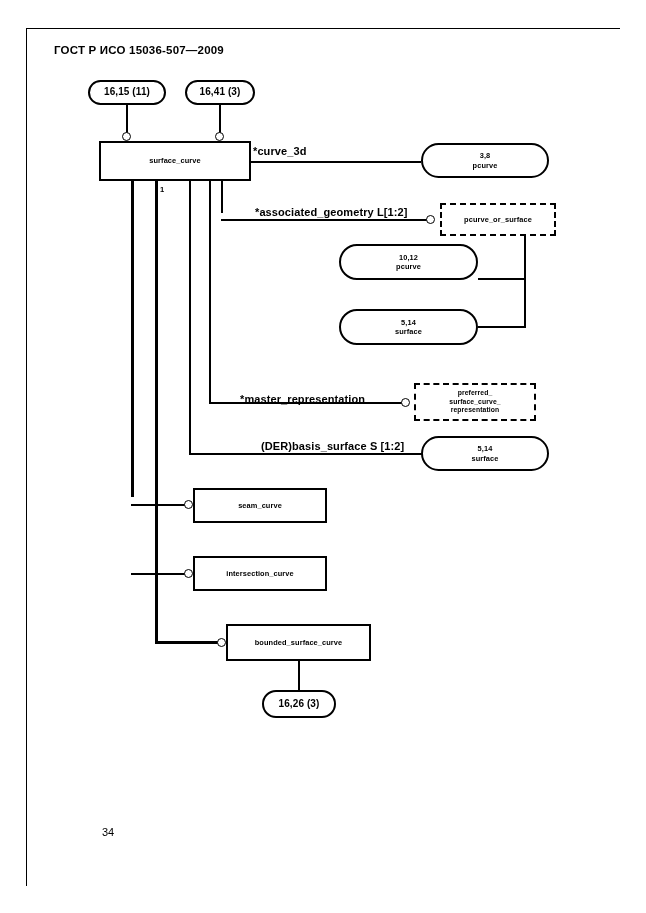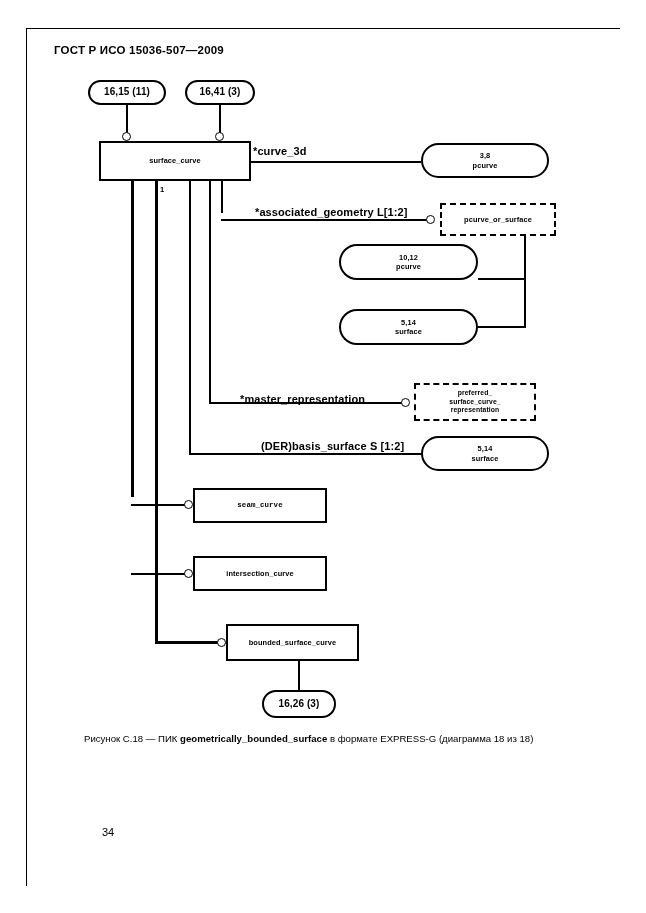--- a/index.html
+++ b/index.html
@@ -192,34 +192,31 @@
     <div class="line h" style="left:189px; top:453px; width:233px;"></div>
     <div class="node rounded" style="left:421px; top:436px; width:128px; height:35px;">
       <span class="stack">
         <span>5,14</span><br>
         <span>surface</span>
       </span>
     </div>
 
     <div class="line h" style="left:131px; top:504px; width:57px;"></div>
     <div class="circle" style="left:184px; top:500px;"></div>
-    <div class="node entity" style="left:193px; top:488px; width:134px; height:35px;font-family:Liberation Mono, monospace;">seam_curve</div>
+    <div class="node entity" style="left:193px; top:488px; width:134px; height:35px;">seam_curve</div>
 
     <div class="line h" style="left:131px; top:573px; width:57px;"></div>
     <div class="circle" style="left:184px; top:569px;"></div>
     <div class="node entity" style="left:193px; top:556px; width:134px; height:35px;">intersection_curve</div>
 
     <div class="line thick h" style="left:155px; top:641px; width:66px;"></div>
     <div class="circle" style="left:217px; top:638px;"></div>
-    <div class="node entity" style="left:226px; top:624px; width:133px; height:37px;">bounded_surface_curve</div>
+    <div class="node entity" style="left:226px; top:624px; width:145px; height:37px;">bounded_surface_curve</div>
 
     <div class="line v" style="left:298px; top:661px; height:29px;"></div>
     <div class="node page-ref" style="left:262px; top:690px; width:74px; height:28px;">16,26 (3)</div>
 
   </div>
 
-  <div id="figure-caption">
-    <span>Рисунок С.18 — ПИК </span><span class="bold">geometrically_bounded_surface</span><span> в формате EXPRESS-G (диаграмма  18 из 18)</span>
-  </div>
 
   <div id="page-number">34</div>
 
 </div>
 
 </body></html>

